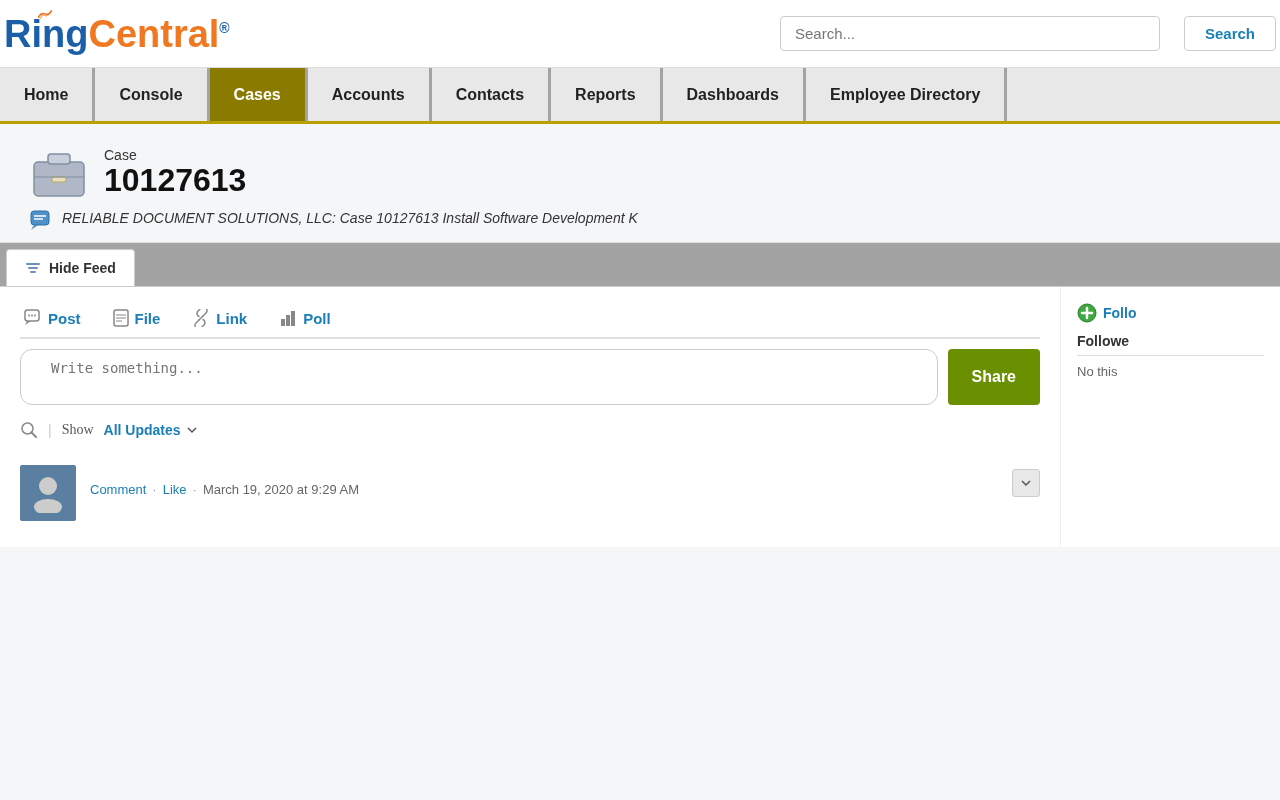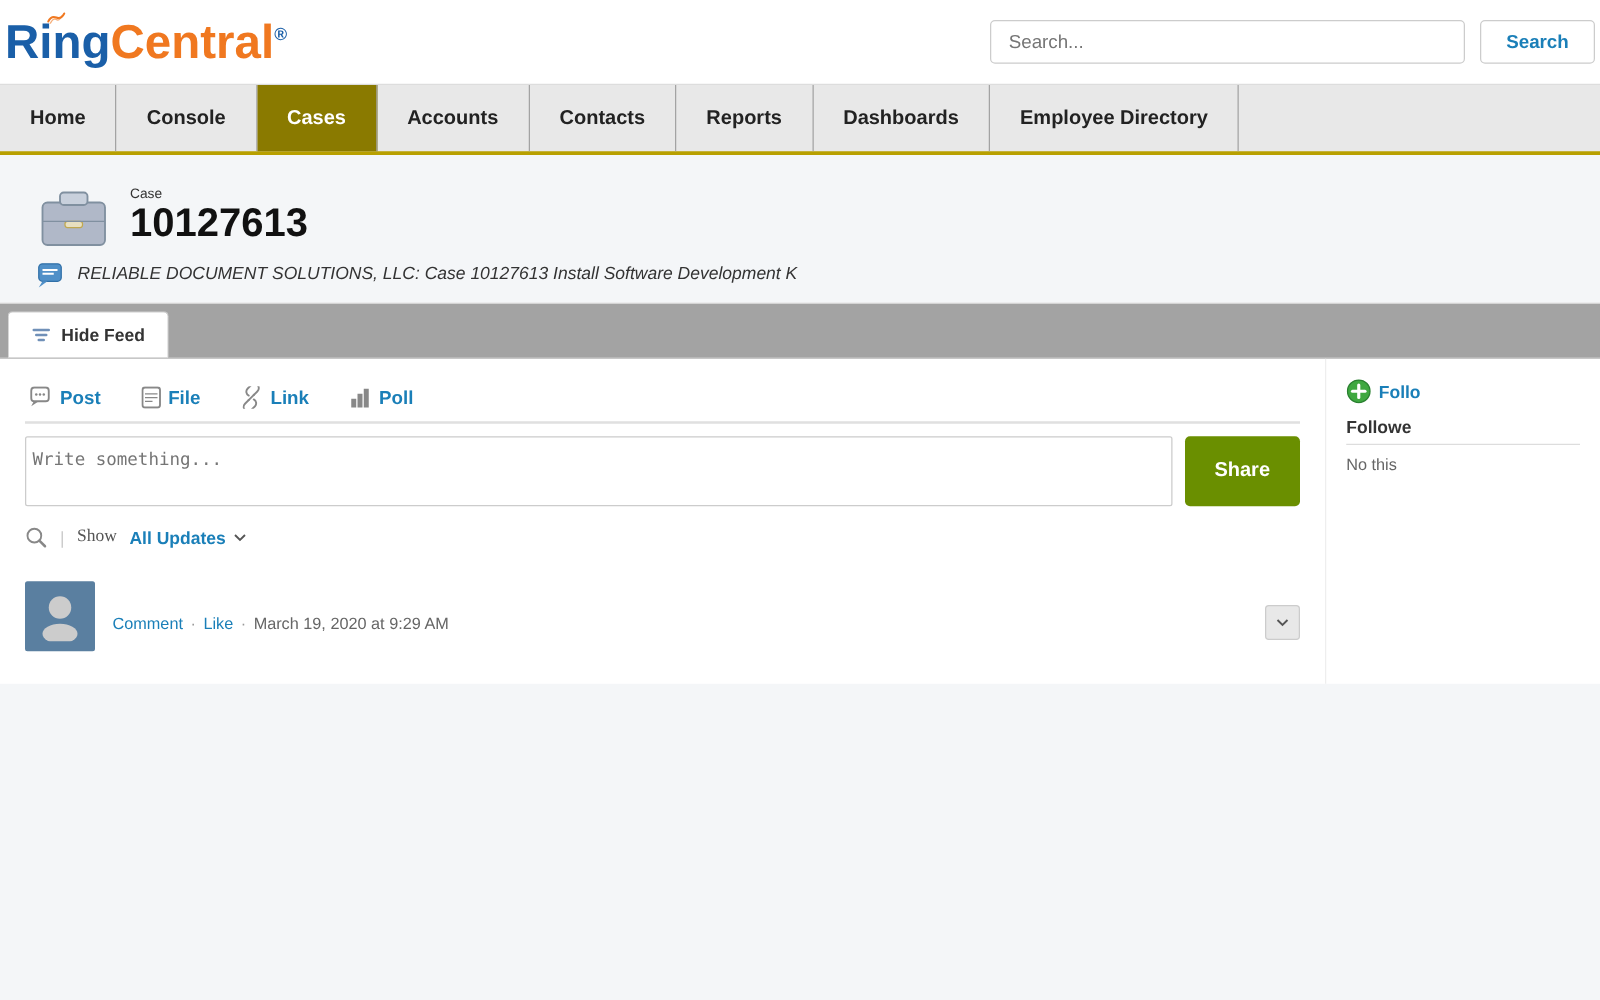--- a/index.html
+++ b/index.html
@@ -34,21 +34,21 @@
       position: absolute;
       top: -6px;
       left: 33px;
       width: 16px;
       height: 10px;
     }
 
     #search-area {
       display: flex;
       align-items: center;
-      gap: 12px;
+      gap: 24px;
       margin-left: 24px;
     }
     #search-input {
       width: 380px;
       padding: 8px 14px;
       border: 1px solid #ccc;
       border-radius: 4px;
       font-size: 15px;
       color: #999;
     }
@@ -72,21 +72,21 @@
       border-bottom: 3px solid #b8a000;
     }
     .nav-item {
       display: flex;
       align-items: center;
       padding: 0 24px;
       font-size: 16px;
       font-weight: 600;
       color: #222;
       cursor: pointer;
-      border-right: 1px solid #a3a3a3;
+      border-right: 3px solid #a3a3a3;
       white-space: nowrap;
       text-decoration: none;
       text-align: center;
     }
     .nav-item.active {
       background: #8a7a00;
       color: #fff;
       border-bottom: none;
     }
 
@@ -109,21 +109,21 @@
       align-items: center;
       gap: 16px;
     }
     #case-icon {
       width: 58px;
       height: 58px;
       flex-shrink: 0;
     }
     #case-title-text { }
     #case-label {
-      font-size: 11px;
+      font-size: 14px;
       color: #333;
       font-weight: normal;
     }
     #case-number {
       font-size: 32px;
       font-weight: bold;
       color: #111;
       line-height: 1.1;
     }
 
@@ -214,23 +214,23 @@
 
     #write-area {
       display: flex;
       gap: 10px;
       margin-bottom: 16px;
       align-items: flex-start;
     }
     #write-input {
       flex: 1;
       height: 56px;
-      padding: 10px 5px;
+      padding: 10px 30px;
       border: 1px solid #ccc;
-      border-radius: 2px;
+      border-radius: 12px;
       font-size: 14px;
       color: #999;
       resize: none;
     }
     #share-btn {
       padding: 14px 24px;
       background: #6a8f00;
       color: #fff;
       border: none;
       border-radius: 4px;
@@ -289,22 +289,22 @@
       font-size: 14px;
     }
     #comment-text {
       font-size: 14px;
       color: #333;
       display: inline;
     }
     #comment-actions {
       display: flex;
       gap: 6px;
-      margin-top: 19px;
-      align-items: center;
+      margin-top: 4px;
+      align-items: flex-end;
       font-size: 13px;
     }
     .comment-action-link {
       color: #1a7fb8;
       cursor: pointer;
       text-decoration: none;
     }
     .comment-dot {
       color: #999;
     }

